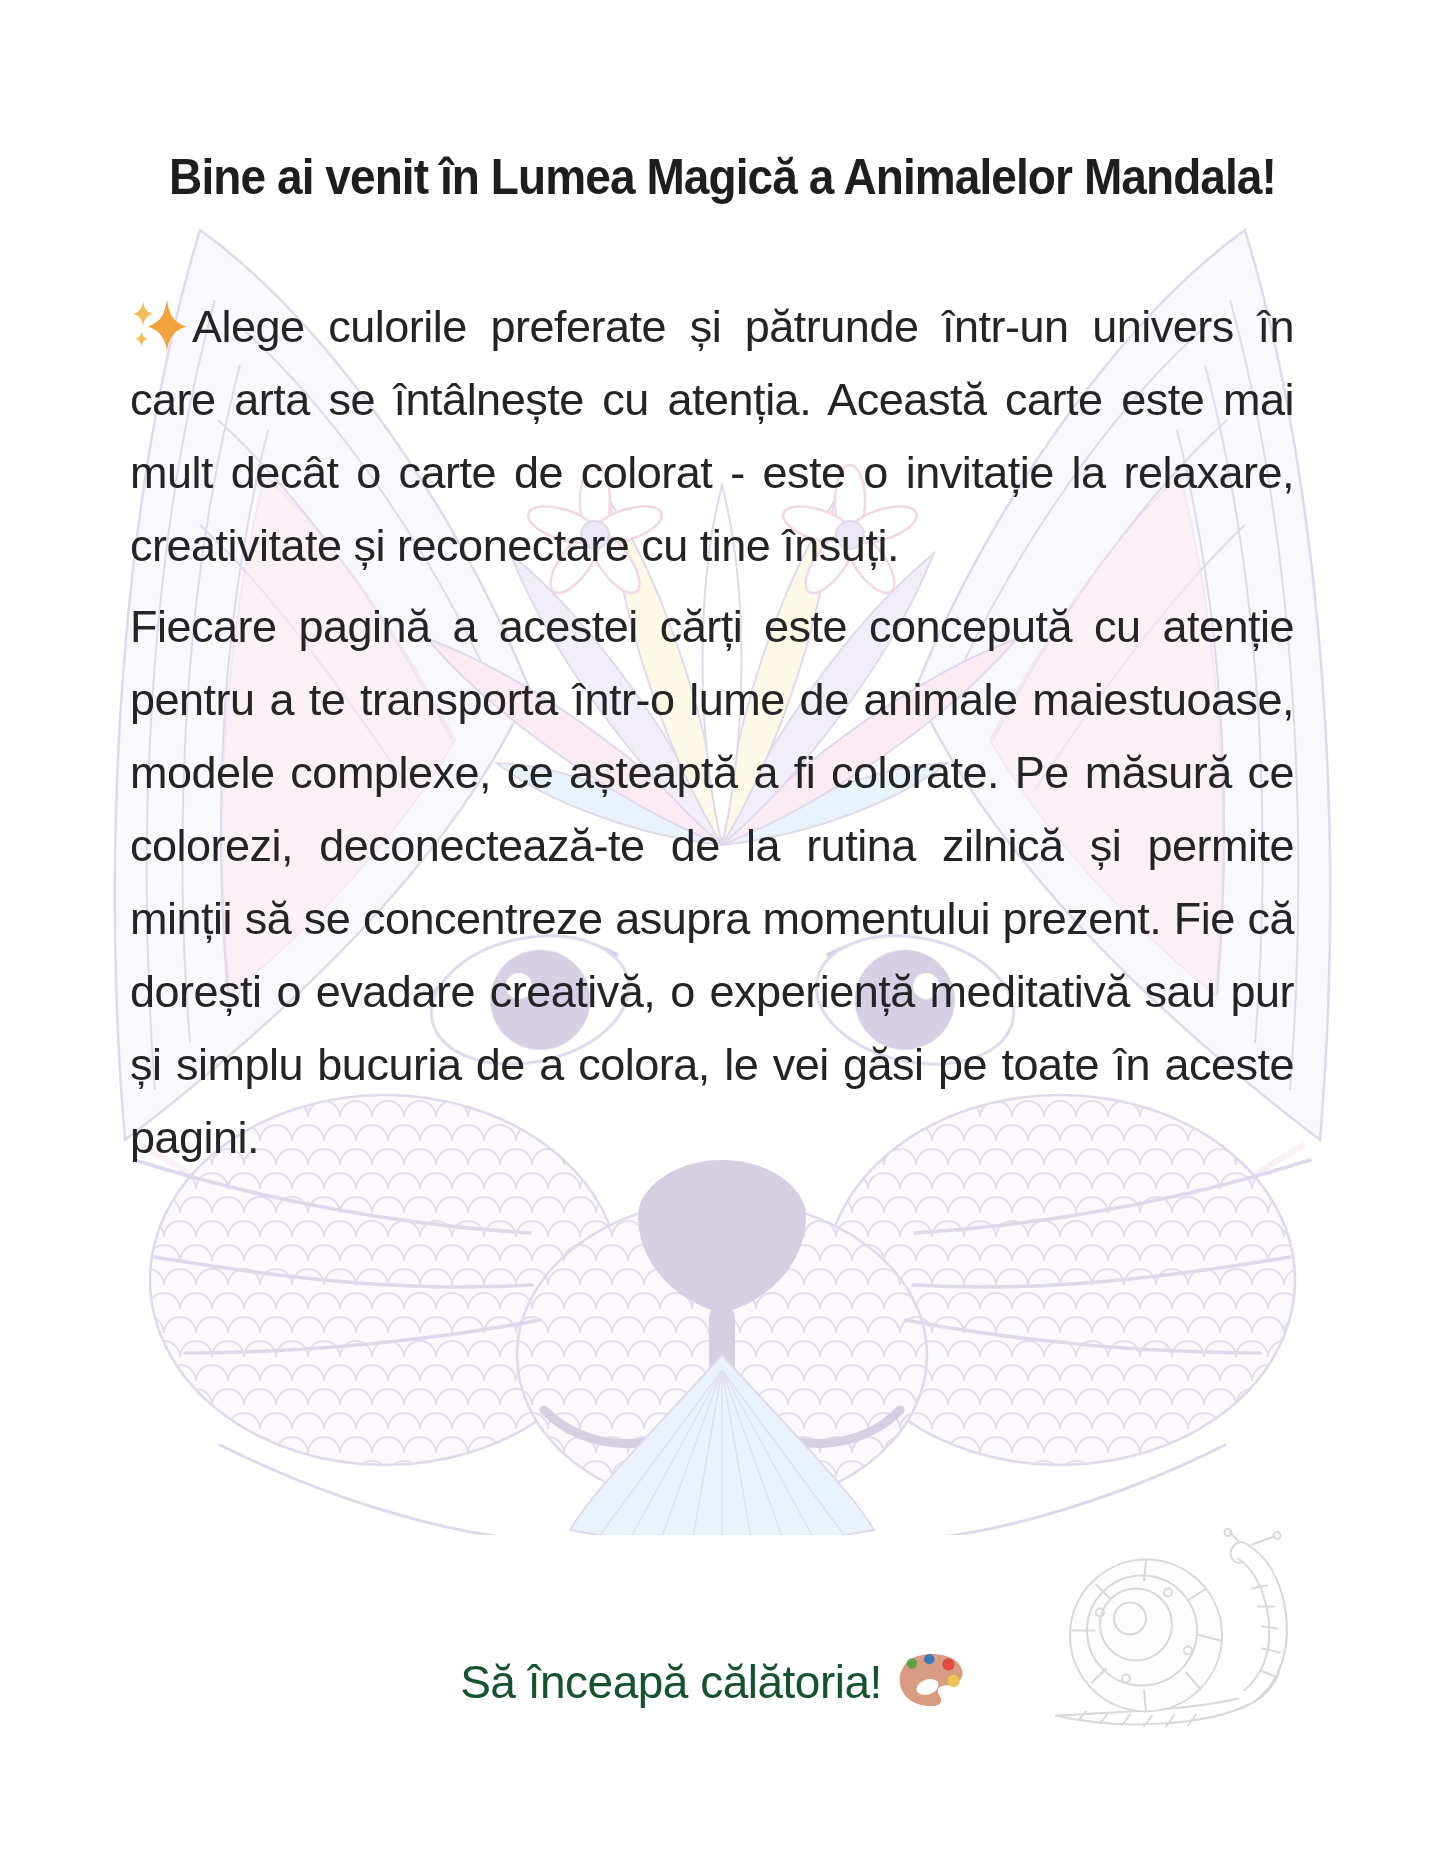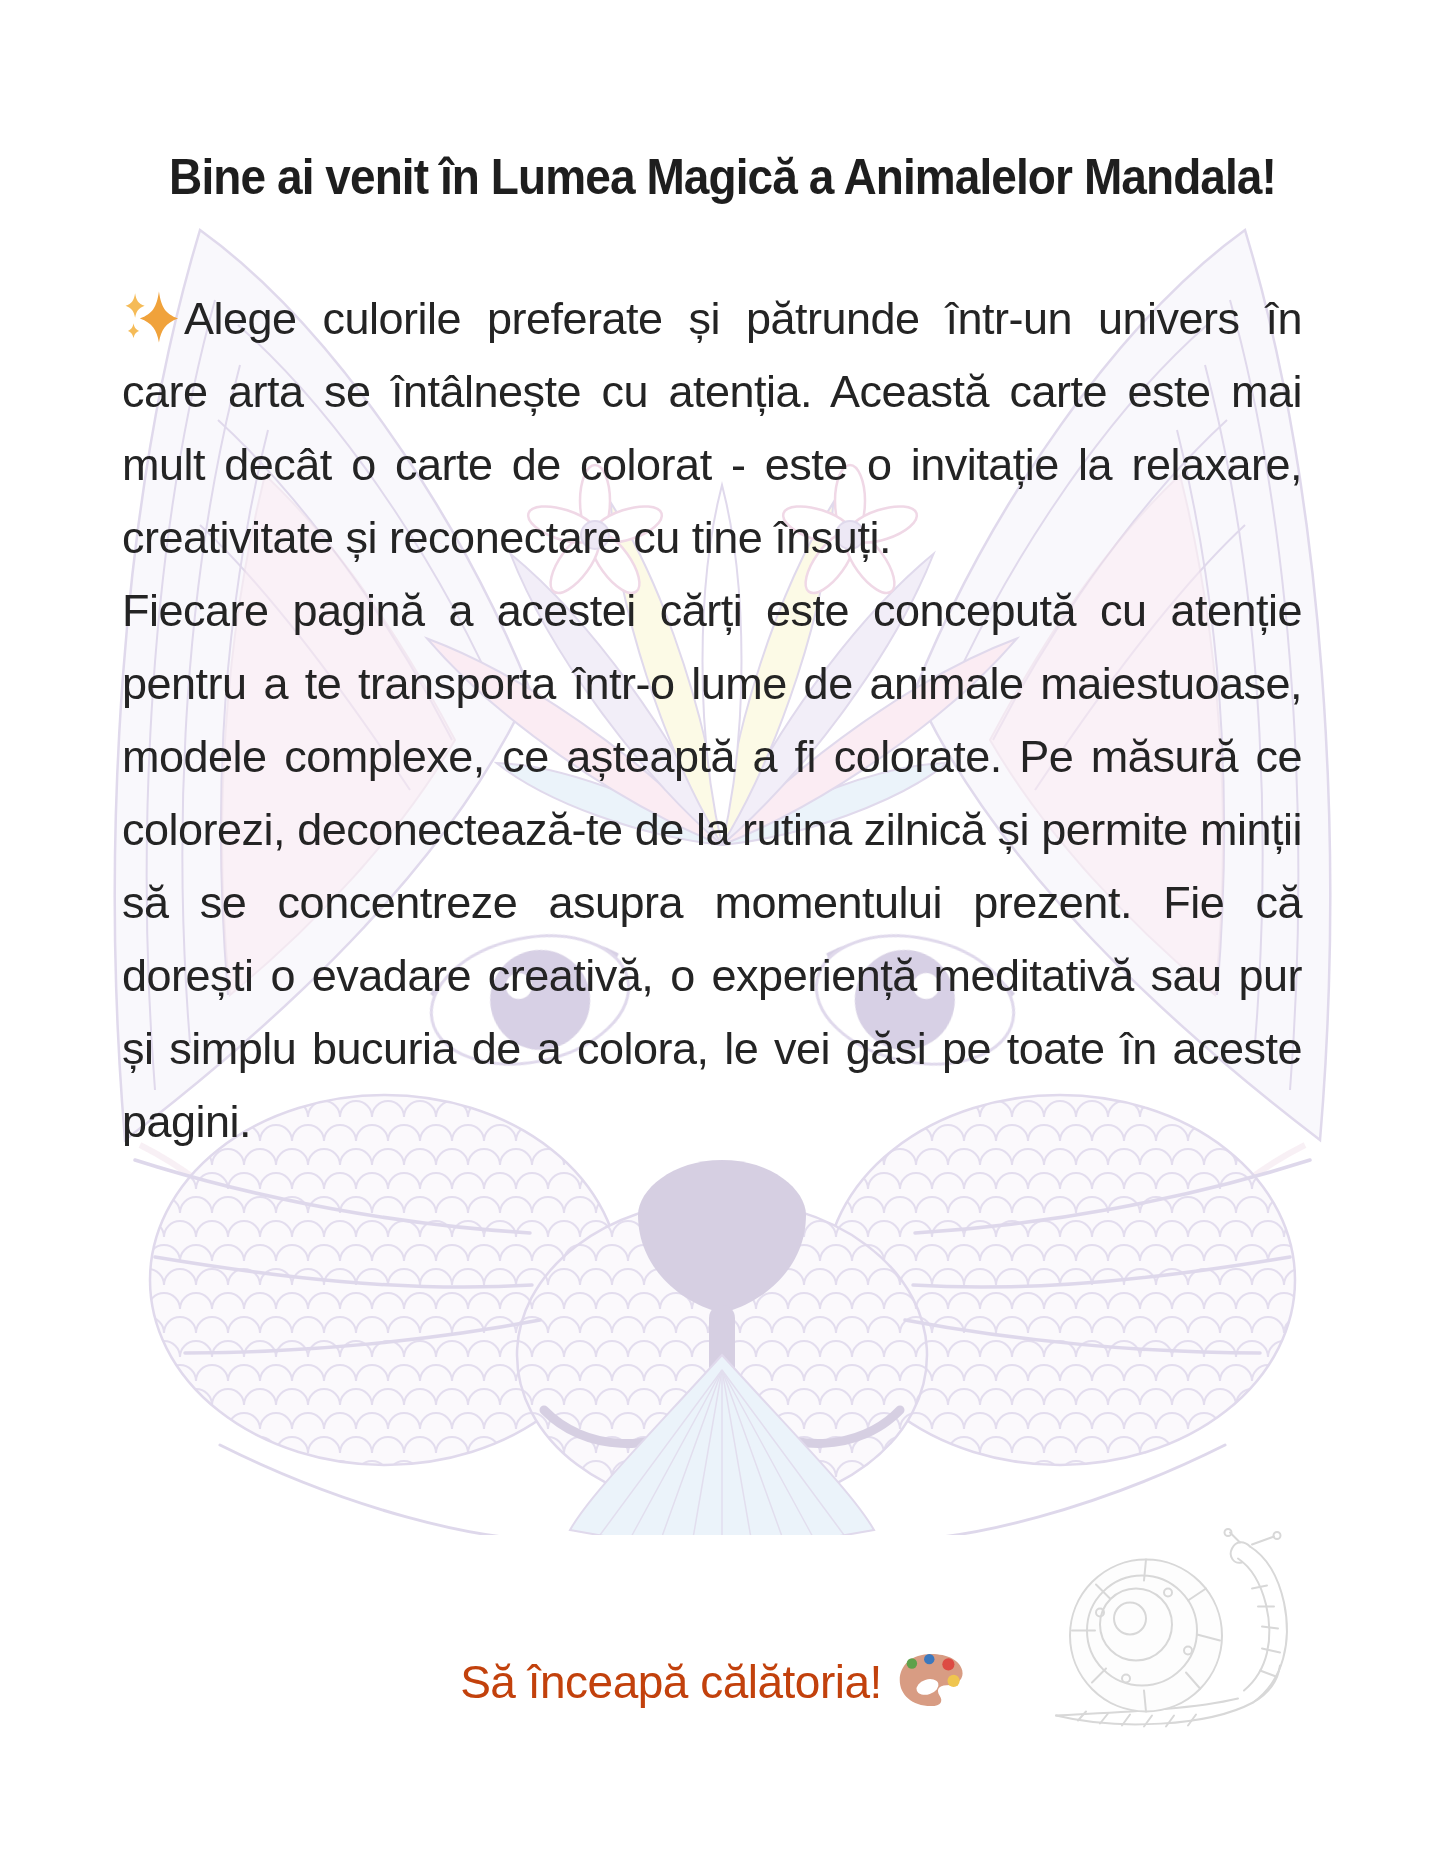--- a/index.html
+++ b/index.html
@@ -13,25 +13,25 @@
   .title{
     position:absolute;top:148px;left:0;width:100%;text-align:center;
     font-size:50px;font-weight:bold;color:#1e1e1e;letter-spacing:-1px;
     transform:scaleX(.92);transform-origin:center;
   }
   .bodytext{
     position:absolute;left:122px;top:282px;width:1180px;
     font-size:45px;line-height:73px;color:#242424;text-align:justify;
     letter-spacing:-.5px;
   }
-  .bodytext p{margin:0;padding:0;}
+  .bodytext p{margin:8px;padding:0;}
   .lead-icon{display:inline-block;width:58px;height:62px;vertical-align:-10px;margin-right:4px;}
   .closing{
     position:absolute;left:122px;top:1652px;width:1180px;text-align:center;
-    font-size:46px;color:#c2410c;letter-spacing:-.5px;
+    font-size:46px;color:#14532d;letter-spacing:-.5px;
   }
   .closing .pal{display:inline-block;width:66px;height:56px;vertical-align:-10px;margin-left:16px;}
 </style>
 </head>
 <body>
 
 <svg class="watermark" viewBox="0 0 1245 1330" xmlns="http://www.w3.org/2000/svg">
   <defs>
     <pattern id="scales" width="64" height="48" patternUnits="userSpaceOnUse">
       <rect width="64" height="48" fill="#f7f4fa"></rect>

